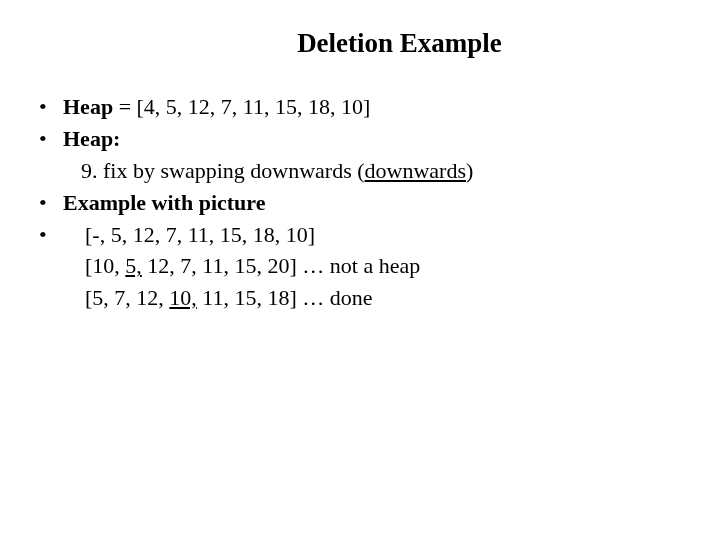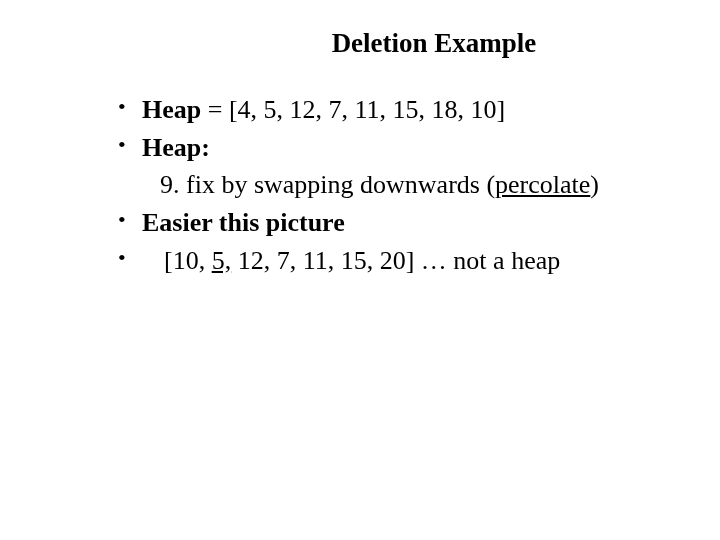--- a/index.html
+++ b/index.html
@@ -8,34 +8,34 @@
     width: 720px;
     height: 540px;
     background: #ffffff;
     font-family: "Times New Roman", Times, serif;
     color: #000000;
   }
   .slide {
     box-sizing: border-box;
     width: 720px;
     height: 540px;
-    padding: 28px 50px 0 98px;
+    padding: 28px 50px 0 29px;
   }
   .title {
     font-size: 27px;
     font-weight: bold;
     text-align: center;
     margin: 0 0 32px 0;
     padding-left: 100px;
   }
   ul.top {
     list-style: none;
-    margin: 16px;
+    margin: 6px;
     padding: 0;
-    font-size: 26px;
+    font-size: 22px;
     line-height: 1.45;
   }
   ul.top > li {
     position: relative;
     padding-left: 28px;
     margin: 0;
   }
   ul.top > li::before {
     content: "•";
     position: absolute;
@@ -61,29 +61,33 @@
 
   <ul class="top">
 
     <li>
       <span class="b">Heap</span><span>  = [4, 5, 12, 7, 11, 15, 18, 10]</span>
     </li>
 
     <li>
       <span class="b">Heap:</span>
       <div class="sub">
-        <span>9. fix by swapping downwards (</span><span class="u">percolate</span><span>)</span>
+        <span>9. fix by swapping downwards (</span><span class="u">downwards</span><span>)</span>
       </div>
     </li>
 
     <li>
-      <span class="b">Easier this picture</span>
+      <span class="b">Example with picture</span>
     </li>
 
     <li>
+      <div class="sub2">[-, 5, 12, 7, 11, 15, 18, 10]</div>
       <div class="sub2">
         <span>[10, </span><span class="u">5,</span><span> 12, 7, 11, 15, 20]  … not a heap</span>
+      </div>
+      <div class="sub2">
+        <span>[5, 7, 12, </span><span class="u">10,</span><span> 11, 15, 18]  … done</span>
       </div>
     </li>
 
 
   </ul>
 </div>
 
 </body></html>

